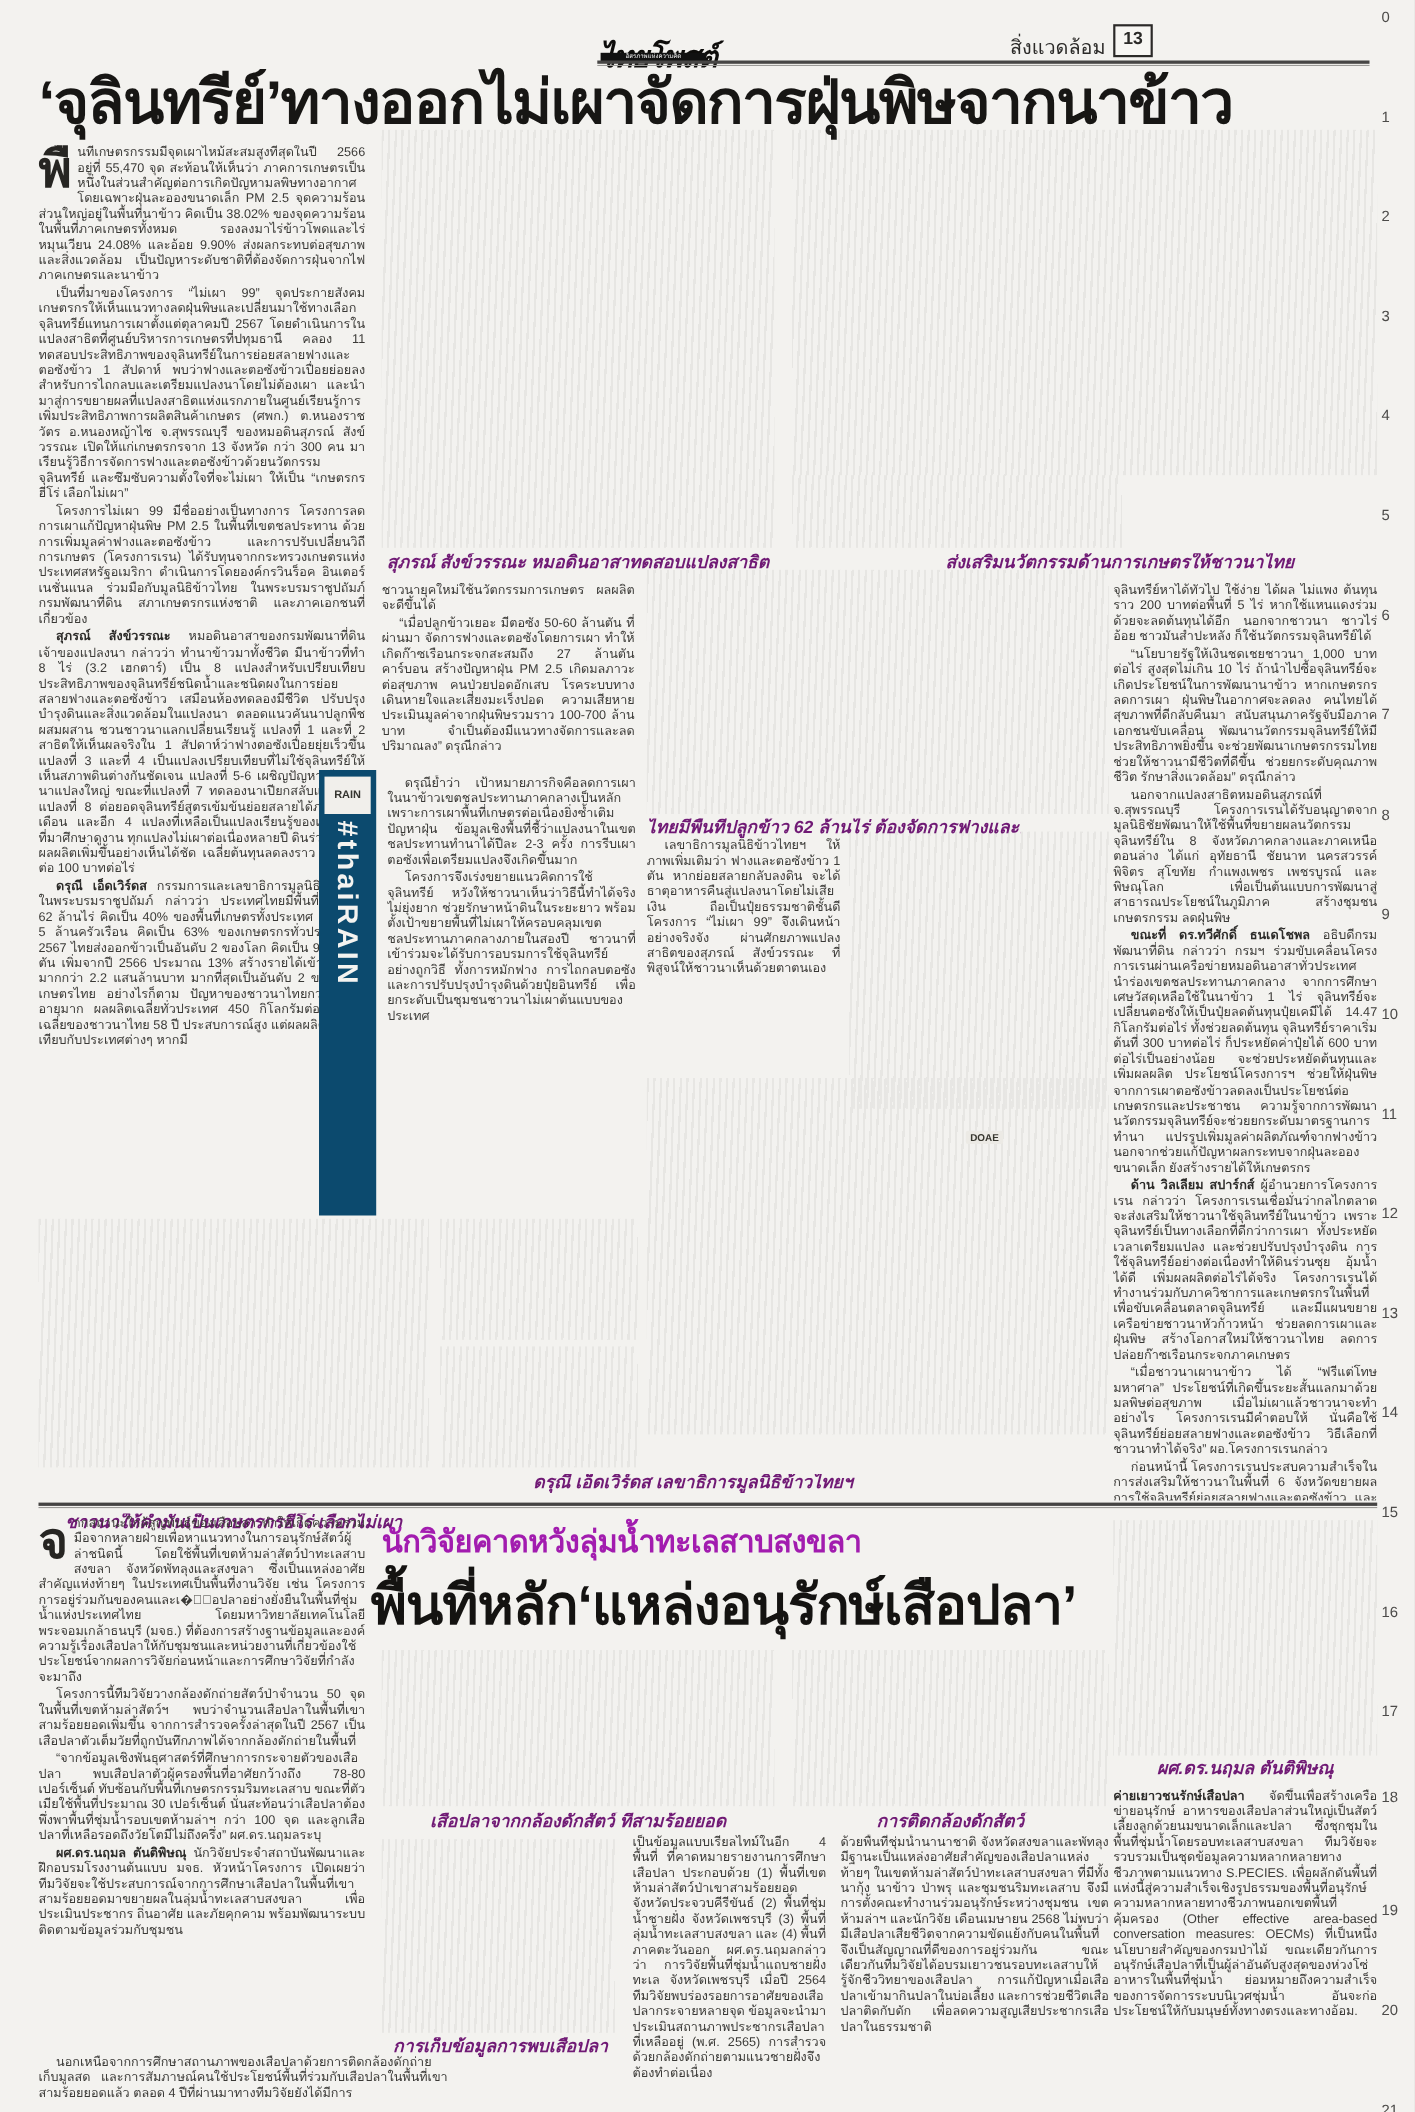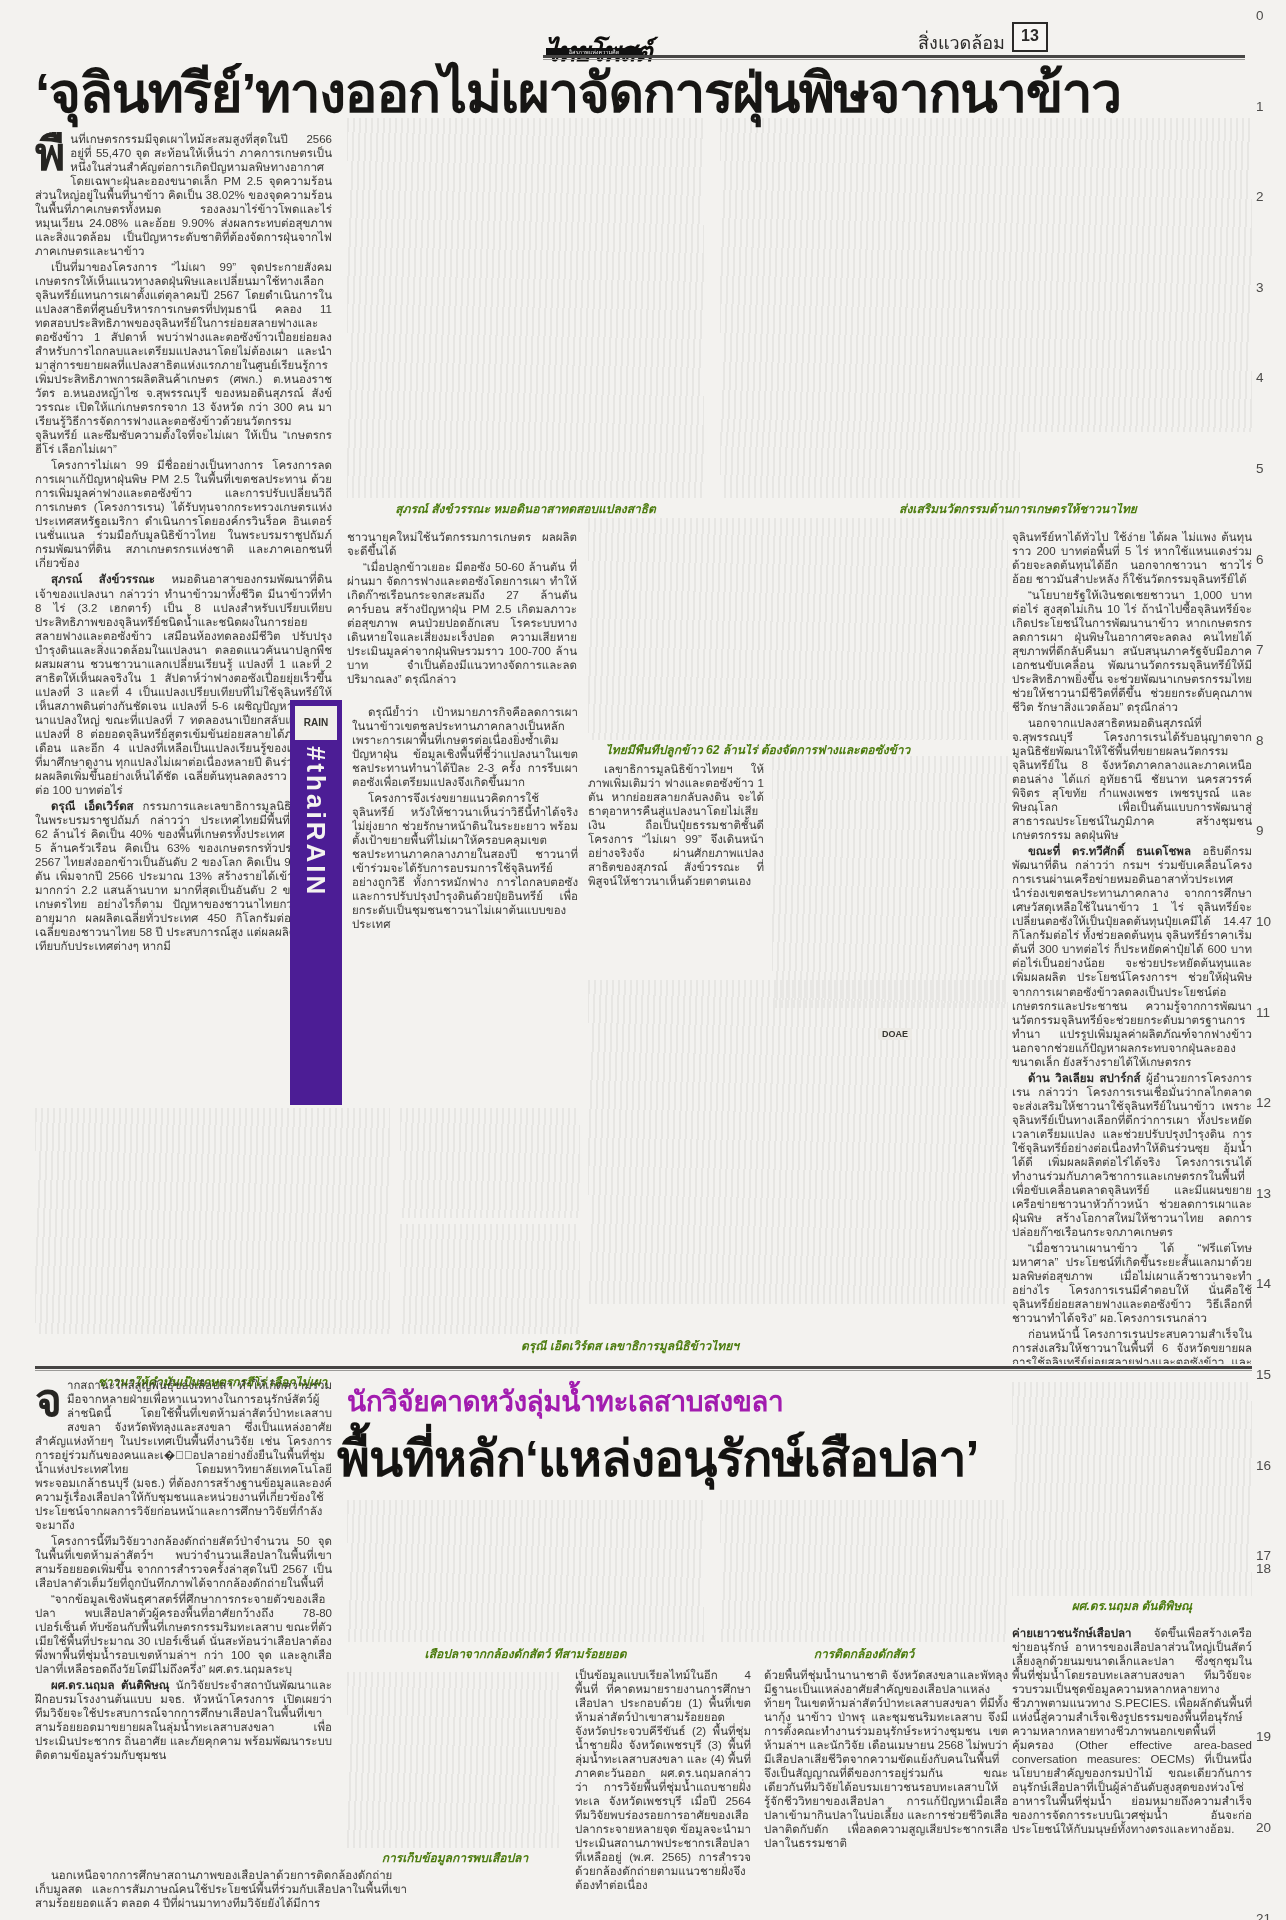--- a/index.html
+++ b/index.html
@@ -6,21 +6,21 @@
   #canvas{position:relative;width:1286px;height:1920px;background:#f3f2ef;overflow:hidden;
           font-family:"Liberation Sans",sans-serif;}
   .abs{position:absolute;}
   .txt{font-size:11.5px;line-height:1.22;color:#3b3a37;text-align:justify;overflow:hidden;
        overflow-wrap:anywhere;}
   .txt p{margin:0 0 2px 0;}
   .ind{text-indent:16px;}
   .lead{font-weight:bold;color:#2c2b29;}
   .dropcap{float:left;font-size:46px;line-height:.85;font-weight:bold;color:#262522;
            padding:3px 5px 0 0;}
-  .cap{font-style:italic;font-weight:bold;font-size:12px;color:#4d7c0f;text-align:center;
+  .cap{font-style:italic;font-weight:bold;font-size:16px;color:#701a75;text-align:center;
        line-height:1.15;overflow:hidden;white-space:nowrap;}
   .ph{position:absolute;overflow:hidden;background-color:#b5b3ae;}
   .ph.tex{background-image:repeating-linear-gradient(92deg,rgba(0,0,0,.05) 0 2px,rgba(255,255,255,.03) 2px 6px);}
   .ph-field{background:linear-gradient(180deg,#d8d7d2 0%,#c4c2bc 30%,#a9a7a1 65%,#95938d 100%);}
   .ph-paddy{background:linear-gradient(180deg,#8f8d87 0%,#a7a59e 22%,#b8b6af 55%,#c3c1b9 100%);}
   .ph-grass{background:linear-gradient(180deg,#a9a7a0 0%,#8f8d85 60%,#7f7d75 100%);}
   .ph-aerial{background:linear-gradient(180deg,#dbdad5 0%,#ceccc6 35%,#c0beb8 70%,#b6b4ae 100%);}
   .ph-portrait{background:radial-gradient(ellipse 60px 78px at 50% 26%,#d9d3c9 0 98%,transparent 100%),
                linear-gradient(180deg,#b0aea8 0%,#c6c4be 45%,#d4d2cc 75%,#cac8c2 100%);}
   .ph-portraitw{background:radial-gradient(ellipse 150px 90px at 50% 12%,#e4e2dc 0 98%,transparent 100%),
@@ -34,21 +34,21 @@
                  linear-gradient(180deg,#cdcbc5 0%,#b3b1ab 30%,#8f8d87 70%,#85837d 100%);}
   .h-main{font-weight:900;color:#171614;letter-spacing:-1.5px;font-size:55px;line-height:1;
           white-space:nowrap;}
   .h2a{font-weight:700;color:#a21caf;letter-spacing:-.5px;font-size:28px;line-height:1;white-space:nowrap;}
   .h2b{font-weight:900;color:#141311;letter-spacing:-1px;font-size:50px;line-height:1;white-space:nowrap;}
   .masthead{font-weight:900;font-style:italic;font-size:27px;color:#0e0d0b;letter-spacing:-1px;}
   .tagbar{background:#111;color:#fff;font-size:5.5px;text-align:center;line-height:8px;}
   .secname{font-size:18px;color:#2b2a28;}
   .pagebox{border:2px solid #2b2a28;font-weight:bold;font-size:16px;color:#2b2a28;
            text-align:center;line-height:24px;background:#f7f6f3;}
-  .vstrip{background:#4c1d95;color:#f2f1ee;}
+  .vstrip{background:#0c4a6e;color:#f2f1ee;}
   .vtxt{writing-mode:vertical-rl;font-weight:bold;font-size:26px;letter-spacing:3px;color:#f4f3f0;}
   .rainlogo{background:#f1efeb;color:#35342f;font-weight:bold;font-size:10px;text-align:center;}
   .rmark{position:absolute;left:0;width:28px;font-size:13.5px;color:#4c4b49;}
   .doae{position:absolute;background:#eceae5;color:#37362f;font-size:9px;font-weight:bold;
         padding:1px 4px;border-radius:2px;}
 </style>
 </head>
 <body>
 
 <div id="canvas">
@@ -74,21 +74,21 @@
       <div class="rmark" style="top: 732.8px;">8</div>
       <div class="rmark" style="top: 823.4px;">9</div>
       <div class="rmark" style="top: 914px;">10</div>
       <div class="rmark" style="top: 1004.6px;">11</div>
       <div class="rmark" style="top: 1095.2px;">12</div>
       <div class="rmark" style="top: 1185.8px;">13</div>
       <div class="rmark" style="top: 1276.4px;">14</div>
       <div class="rmark" style="top: 1367px;">15</div>
       <div class="rmark" style="top: 1457.6px;">16</div>
       <div class="rmark" style="top: 1548.2px;">17</div>
-      <div class="rmark" style="top: 1561px;">18</div>
+      <div class="rmark" style="top: 1626px;">18</div>
       <div class="rmark" style="top: 1729.4px;">19</div>
       <div class="rmark" style="top: 1820px;">20</div>
       <div class="rmark" style="top: 1910.6px;">21</div>
     </div>
 
   <div class="ph tex ph-field" style="left:347px;top:118px;width:357px;height:380px;"></div>
   <div class="ph tex ph-paddy" style="left:720px;top:118px;width:532px;height:314px;"></div>
   <div class="ph tex ph-grass" style="left:720px;top:432px;width:300px;height:66px;"></div>
   <div class="abs cap" style="left:347px;top:503px;width:357px;">สุภรณ์ สังข์วรรณะ หมอดินอาสาทดสอบแปลงสาธิต</div>
   <div class="abs cap" style="left:843px;top:503px;width:350px;">ส่งเสริมนวัตกรรมด้านการเกษตรให้ชาวนาไทย</div>

